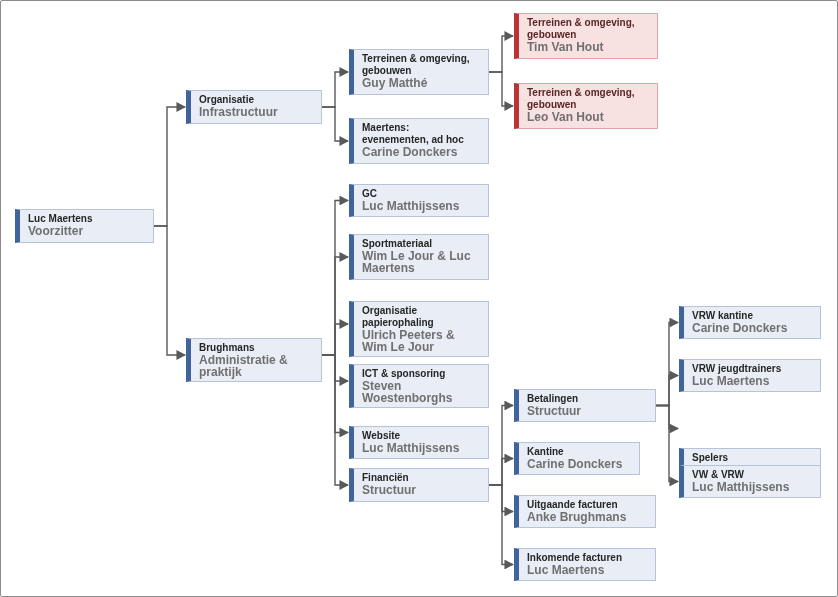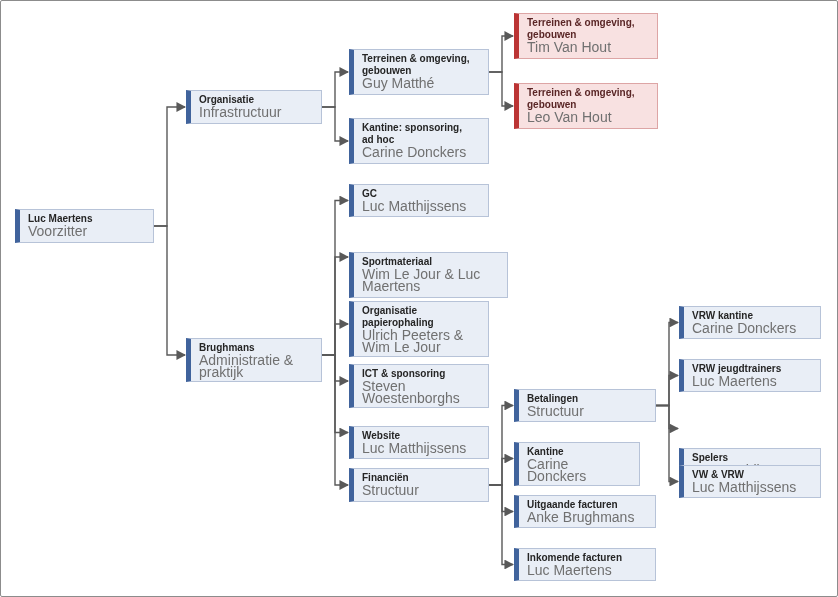--- a/index.html
+++ b/index.html
@@ -45,23 +45,24 @@
     font-size: 10px;
     line-height: 12px;
     font-weight: bold;
     color: var(--title-blue, #252525);
   }
   .node.red .node-title {
     color: var(--title-red, #5a2626);
   }
   .node-subtitle {
     display: block;
-    font-size: 14px;
+    font-size: 12px;
     line-height: 12px;
     color: var(--subtitle, #707070);
+    font-weight: bold;
   }
 </style>
 </head>
 <body>
 
 <div id="page">
     <svg id="connector-layer" width="838" height="597">
       <defs>
         <marker id="arrowhead" viewBox="0 0 8 8" refX="7" refY="4" markerWidth="7" markerHeight="7" orient="auto">
           <path d="M0,0 L8,4 L0,8 Z" fill="#595959"></path>
@@ -98,36 +99,36 @@
     </div>
     <div class="node blue" style="left: 185px; top: 337px; width: 136px; min-height: 34px;">
       <span class="node-title">Brughmans</span>
       <span class="node-subtitle">Administratie &amp; praktijk</span>
     </div>
     <div class="node blue" style="left: 348px; top: 48px; width: 140px; min-height: 46px;">
       <span class="node-title">Terreinen &amp; omgeving, gebouwen</span>
       <span class="node-subtitle">Guy Matthé</span>
     </div>
     <div class="node blue" style="left: 348px; top: 117px; width: 140px; min-height: 46px;">
-      <span class="node-title">Kantine: sponsoring, ad hoc</span>
+      <span class="node-title">Maertens: evenementen, ad hoc</span>
       <span class="node-subtitle">Carine Donckers</span>
     </div>
     <div class="node red" style="left: 513px; top: 12px; width: 144px; min-height: 46px;">
       <span class="node-title">Terreinen &amp; omgeving, gebouwen</span>
       <span class="node-subtitle">Tim Van Hout</span>
     </div>
     <div class="node red" style="left: 513px; top: 82px; width: 144px; min-height: 46px;">
       <span class="node-title">Terreinen &amp; omgeving, gebouwen</span>
       <span class="node-subtitle">Leo Van Hout</span>
     </div>
     <div class="node blue" style="left: 348px; top: 183px; width: 140px; min-height: 33px;">
       <span class="node-title">GC</span>
       <span class="node-subtitle">Luc Matthijssens</span>
     </div>
-    <div class="node blue" style="left: 348px; top: 251px; width: 159px; min-height: 46px;">
+    <div class="node blue" style="left: 348px; top: 233px; width: 140px; min-height: 46px;">
       <span class="node-title">Sportmateriaal</span>
       <span class="node-subtitle">Wim Le Jour &amp; Luc Maertens</span>
     </div>
     <div class="node blue" style="left: 348px; top: 363px; width: 140px; min-height: 34px;">
       <span class="node-title">ICT &amp; sponsoring</span>
       <span class="node-subtitle">Steven Woestenborghs</span>
     </div>
     <div class="node blue" style="left: 348px; top: 300px; width: 140px; min-height: 46px;">
       <span class="node-title">Organisatie papierophaling</span>
       <span class="node-subtitle">Ulrich Peeters &amp; Wim Le Jour</span>

